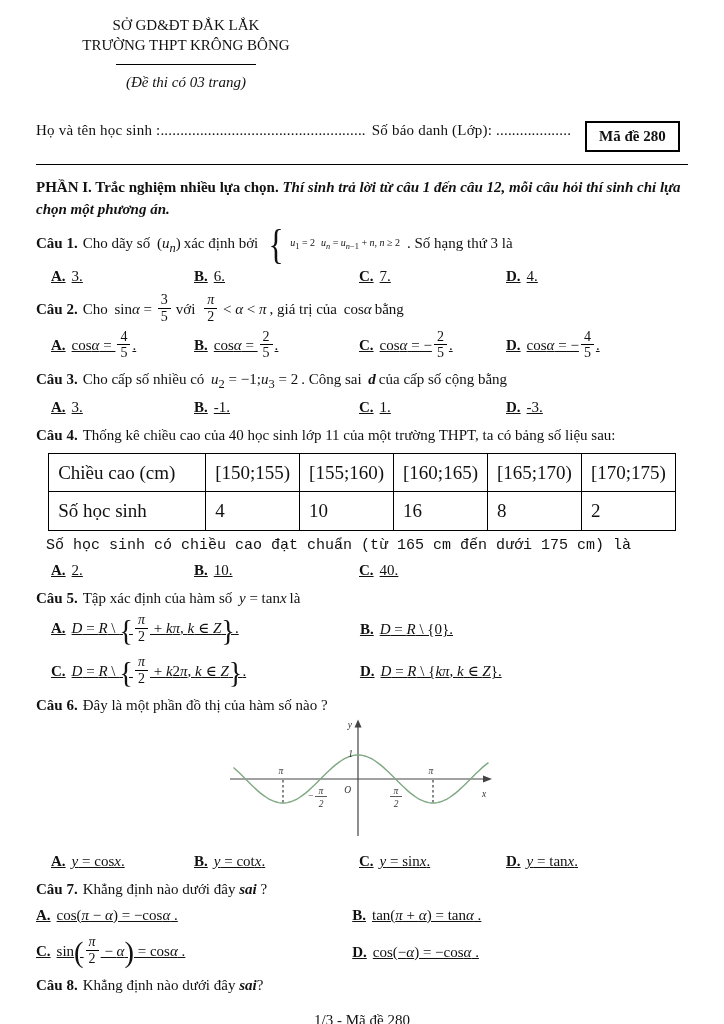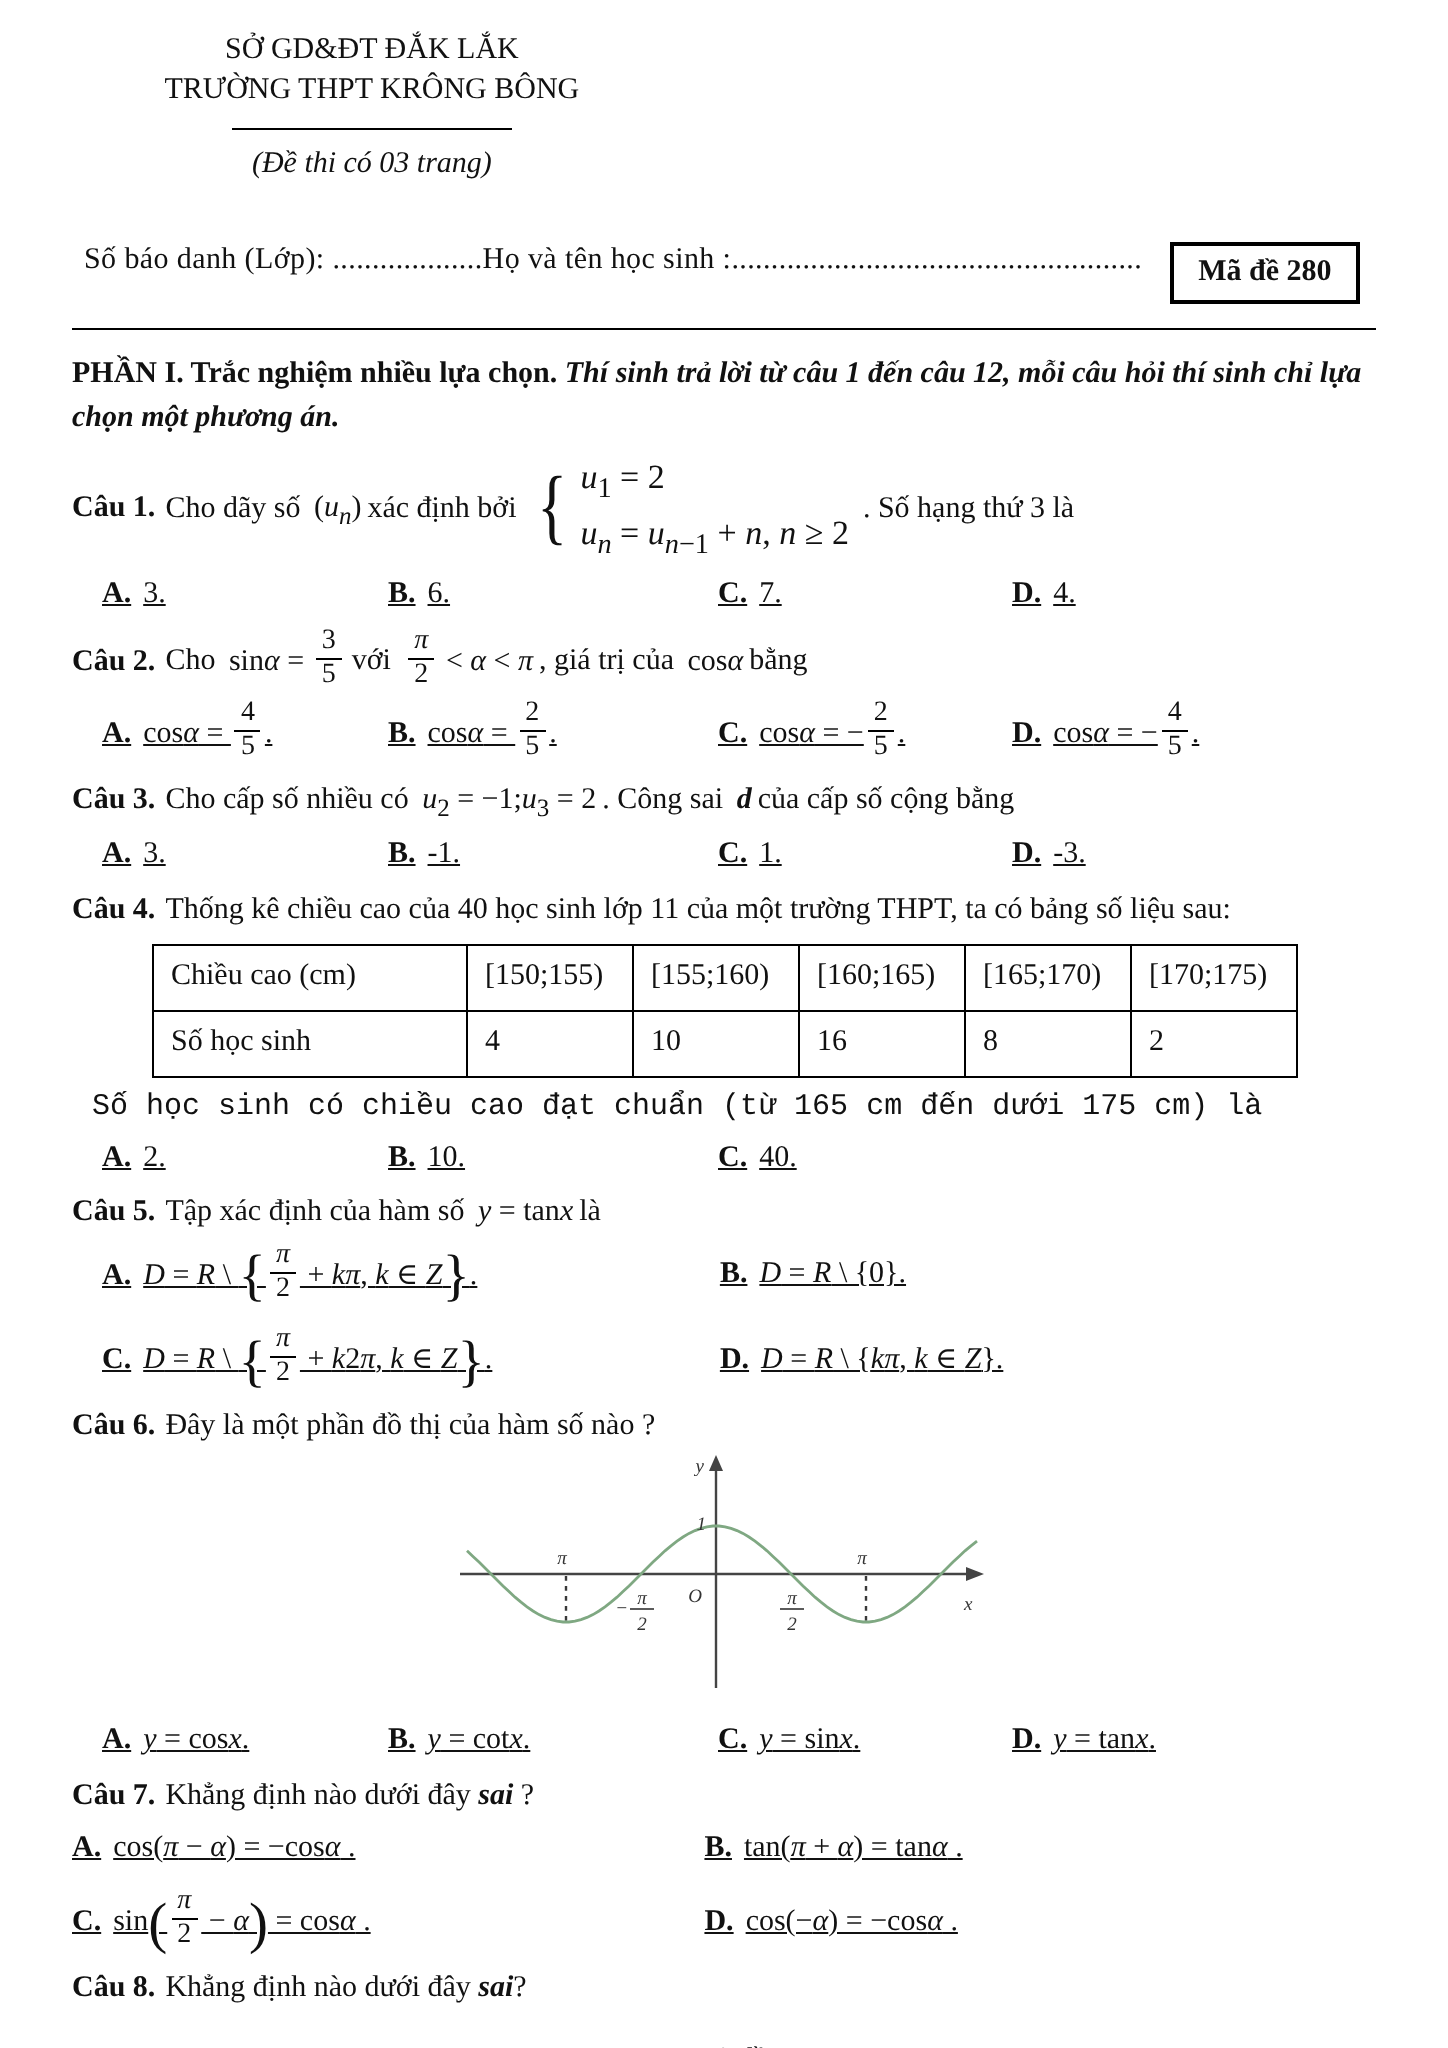--- a/index.html
+++ b/index.html
@@ -37,32 +37,32 @@
   
   .fr { display:inline-flex; flex-direction:column; text-align:center;
         vertical-align:middle; line-height:1.12; margin:0 2px; font-size:14px; position:relative; top:-2px;}
   .fn { border-bottom:1.2px solid #000; padding:0 3px; }
   .fd { padding:0 3px; }
   .bp { font-size:190%; font-weight:300; vertical-align:middle; line-height:0; position:relative; top:1px; }
 
   
   .sys { display:inline-flex; align-items:center; vertical-align:middle; margin:0 4px; }
   .brace { font-size:42px; font-weight:300; line-height:0.85; transform:scaleX(0.75); margin-right:1px; }
-  .syslines { display:inline-flex; flex-direction:column; font-size:17px; line-height:1.4; }
+  .syslines { display:inline-flex; flex-direction:row; font-size:10px; line-height:1.4; }
 
   
   .opt4 { display:grid; grid-template-columns:143px 165px 147px 1fr; padding-left:15px; margin:4px 0 2px 0; align-items:center; }
   .opt2 { display:grid; grid-template-columns:48.5% 1fr; padding-left:15px; margin:4px 0 2px 0; align-items:center; row-gap:10px; }
   .opt2.noindent { padding-left:0; }
   .letter { font-weight:bold; margin-right:6px; }
   .opt { white-space:nowrap;text-decoration:underline; }
 
   
   .stat-table { border-collapse:collapse; margin:6px auto 4px auto; }
-  .stat-table td { border:1.3px solid #000; padding:5px 9px; font-size:15px; }
+  .stat-table td { border:1.3px solid #000; padding:5px 9px; font-size:19px; }
   .stat-table td.c0 { width:138px; }
   .stat-table td.cv { width:64px; }
 
   .note-line { margin:4px 0 2px 10px;font-family:Liberation Mono, monospace; }
 
   
   .graph-wrap { text-align:center; margin:0 auto; }
   .graph .axis { stroke:#444; stroke-width:1.2; fill:none; }
   .graph .axisf { fill:#444; }
   .graph .dash { stroke:#3a3a3a; stroke-width:1.2; stroke-dasharray:2.4 2.6; }
@@ -80,22 +80,22 @@
   <div class="header">
     <div class="header-left">
       <div class="hb">SỞ GD&amp;ĐT ĐẮK LẮK</div>
       <div class="hb">TRƯỜNG THPT KRÔNG BÔNG</div>
       <div class="hr-small"></div>
       <div class="hi">(Đề thi có 03 trang)</div>
     </div>
   </div>
 
   <div class="student-row">
+    <span class="student-seg"><span>Họ và tên học sinh :</span><span>....................................................</span></span>
     <span class="student-seg" style="margin-left:6px;"><span>Số báo danh (Lớp): </span><span>...................</span></span>
-    <span class="student-seg"><span>Họ và tên học sinh :</span><span>....................................................</span></span>
     <span class="code-box">Mã đề 280</span>
   </div>
   <div class="divider"></div>
 
   <div class="section-head">
     <b class="sec">PHẦN I. Trắc nghiệm nhiều lựa chọn.</b>
     <span class="bi">Thí sinh trả lời từ câu 1 đến câu 12, mỗi câu hỏi thí sinh chỉ lựa chọn một phương án.</span>
   </div>
 
   <div class="q">

